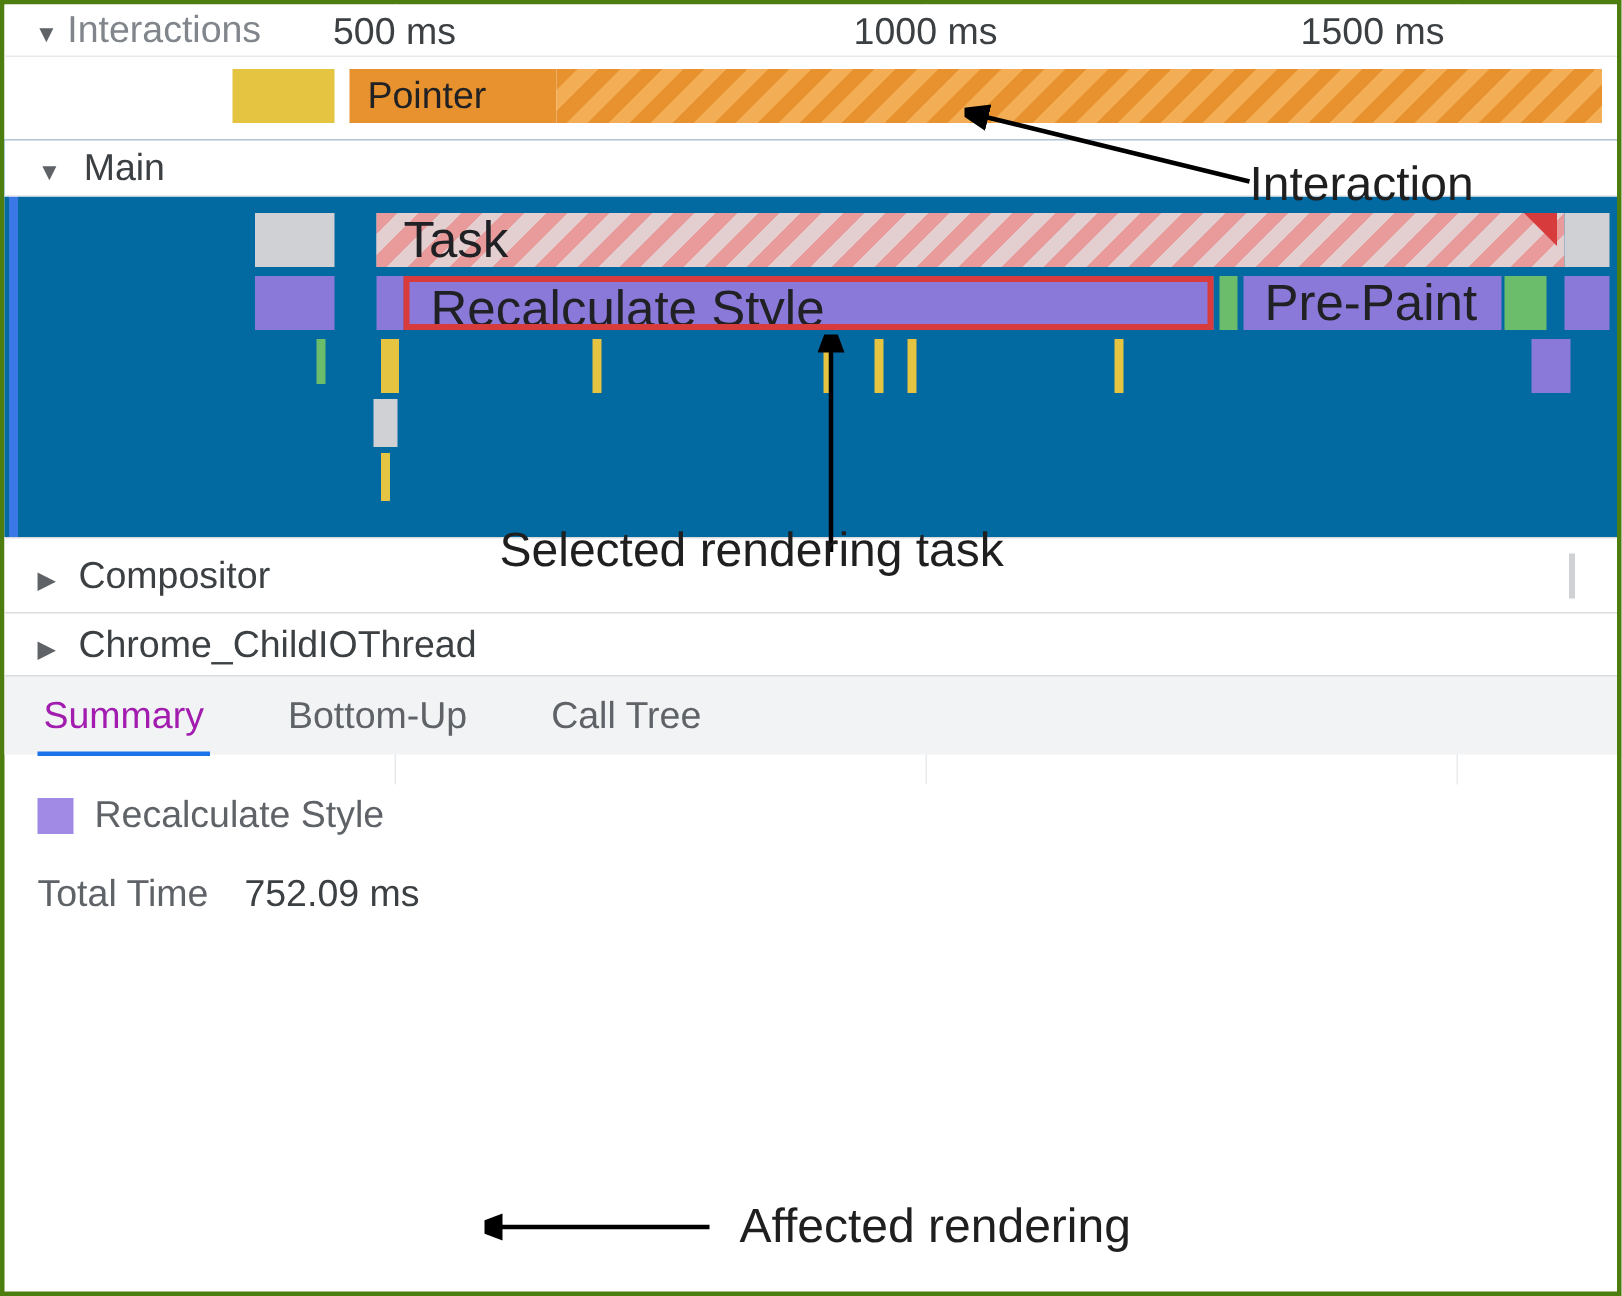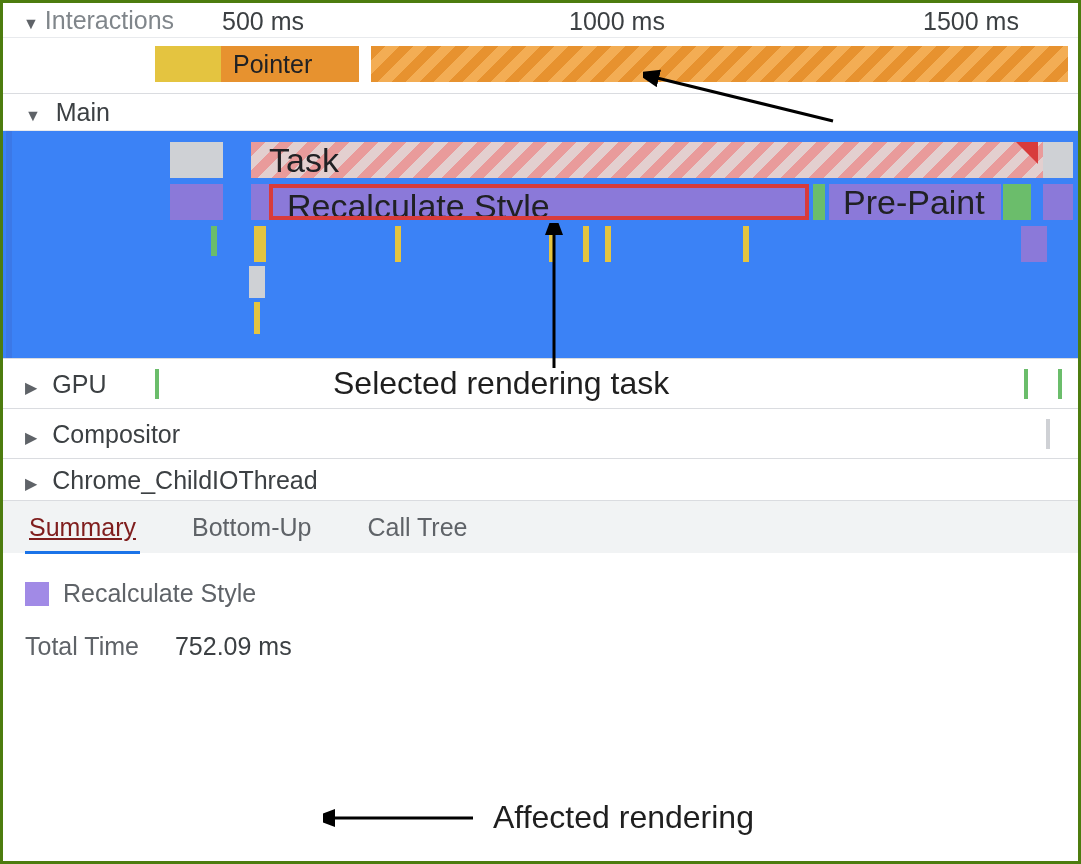--- a/index.html
+++ b/index.html
@@ -41,21 +41,21 @@
   .yellow-bar { background: #e4c440; }
   .orange-stripe {
     background: repeating-linear-gradient(135deg, #e7922f 0 10px, #f3ad54 10px 20px);
   }
   .orange-bar { background: #e7922f; }
   .pointer-bar { background: #e7922f; position:absolute; }
 
   
   .main-track {
     position: relative;
-    background: #3b82f6;
+    background: #0369a1;
     border-top: 1px solid #dadce0;
     height: 265px;
   }
   .main-track .header {
     position: absolute; left: 0; right: 0; top: 0; height: 37px;
     background: #fff; border-bottom: 1px solid #e8eaed;
     font-size: 25px; padding-left: 22px; line-height: 37px;
     color: #3c4043;
   }
   .main-bracket { position: absolute; left: 3px; top: 0; bottom: 0; width: 6px; border-left: 6px solid #3b78e7; border-top: 6px solid #3b78e7; border-bottom: 6px solid #3b78e7; }
@@ -80,27 +80,27 @@
     font-size: 25px; line-height: 42px; padding-left: 22px; color: #3c4043;
   }
   .thread-row.tall { height: 50px; line-height: 50px; }
 
   
   .tabs {
     position: relative; height: 53px; background: #f1f3f4; border-top: 1px solid #dadce0;
     display: flex; align-items: center; gap: 48px; padding-left: 22px;
   }
   .tab { font-size: 25px; color: #5f6368; cursor: pointer; padding: 0 4px; height: 53px; line-height: 53px; }
-  .tab.active { color: #7f1d1d; border-bottom: 3px solid #1a73e8; text-decoration: underline; }
+  .tab.active { color: #a21caf; border-bottom: 3px solid #1a73e8; }
 
   
   .summary-panel { position: relative; padding: 26px 22px; font-size: 25px; color: #5f6368; }
   .summary-title { display: flex; align-items: center; gap: 14px; margin-bottom: 24px; }
   .swatch { width: 24px; height: 24px; background: #a18ae6; }
-  .summary-row { display: flex; gap: 36px; margin-bottom: 24px; }
+  .summary-row { display: flex; gap: 24px; margin-bottom: 24px; }
   .summary-row .lbl { color: #5f6368; }
   .summary-row .val { color: #3c4043; }
 
   
   .ann { position: absolute; font-size: 32px; color: #1f1f1f; pointer-events: none; font-weight: 400; }
   .arrow-svg { position: absolute; pointer-events: none; }
 
   .caret { display: inline-block; }
   .caret-down::before { content: "▼"; font-size: 16px; color: #5f6368; }
   .caret-right::before { content: "▶"; font-size: 16px; color: #5f6368; }
@@ -114,26 +114,26 @@
   <div class="vline" style="left:614px; height:520px;"></div>
   <div class="vline" style="left:968px; height:520px;"></div>
 
   <div class="ruler">
     <div class="interactions-lbl">
       <span class="caret caret-down"></span>
       <span>Interactions</span>
     </div>
     <div class="tick" style="left:260px;">500 ms</div>
     <div class="tick" style="left:614px;">1000 ms</div>
-    <div class="tick" style="left:968px;">1500 ms</div>
+    <div class="tick" style="left:912px;">1500 ms</div>
   </div>
 
   <div class="interactions-track">
     <div class="thin yellow-bar" style="left:152px; width:68px; top:8px;"></div>
-    <div class="thin orange-bar pointer-bar" style="left:218px; width:138px; top:8px;">
+    <div class="thin orange-bar pointer-bar" style="left:230px; width:138px; top:8px;">
       <span style="padding-left:12px; font-size:25px; color:#202124; line-height:36px;">Pointer</span>
     </div>
     <div class="thin orange-stripe" style="left:368px; right:10px; top:8px;"></div>
   </div>
 
   <div class="main-track">
     <div class="main-bracket"></div>
     <div class="header">
       <span class="caret caret-down" style="margin-right:8px;"></span>
       <span>Main</span>
@@ -165,27 +165,20 @@
     <div class="tiny yellow-tick" style="left:546px; width:6px; top:132px; height:36px;"></div>
     <div class="tiny yellow-tick" style="left:580px; width:6px; top:132px; height:36px;"></div>
     <div class="tiny yellow-tick" style="left:602px; width:6px; top:132px; height:36px;"></div>
     <div class="tiny yellow-tick" style="left:740px; width:6px; top:132px; height:36px;"></div>
     <div class="tiny purple-bar" style="left:1018px; width:26px; top:132px; height:36px;"></div>
 
     <div class="tiny grey-bar" style="left:246px; width:16px; top:172px; height:32px;"></div>
     <div class="tiny yellow-tick" style="left:251px; width:6px; top:208px; height:32px;"></div>
   </div>
 
-  <div class="thread-row" style="height:50px; line-height:50px;">
-    <span class="caret caret-right" style="margin-right:8px;"></span>
-    <span>GPU</span>
-    <div class="tiny" style="position:absolute; left:152px; top:10px; width:4px; height:30px; background:#6bbd6b;"></div>
-    <div class="tiny" style="position:absolute; right:50px; top:10px; width:4px; height:30px; background:#6bbd6b;"></div>
-    <div class="tiny" style="position:absolute; right:16px; top:10px; width:4px; height:30px; background:#6bbd6b;"></div>
-  </div>
 
   <div class="thread-row tall">
     <span class="caret caret-right" style="margin-right:8px;"></span>
     <span>Compositor</span>
     <div class="tiny" style="position:absolute; right:28px; top:10px; width:4px; height:30px; background:#cfd1d5;"></div>
   </div>
 
   <div class="thread-row">
     <span class="caret caret-right" style="margin-right:8px;"></span>
     <span>Chrome_ChildIOThread</span>
@@ -209,30 +202,31 @@
   </div>
 
   <svg class="arrow-svg" style="left:640px; top:66px;" width="200" height="60">
     <defs>
         <marker id="ah1" markerWidth="10" markerHeight="10" refX="2" refY="3" orient="auto">
           <path d="M0,0 L0,6 L8,3 z" fill="#000"></path>
         </marker>
       </defs>
     <line x1="190" y1="52" x2="10" y2="8" stroke="#000" stroke-width="3" marker-end="url(#ah1)"></line>
   </svg>
+  <div class="ann" style="left:830px; top:101px;">Interaction</div>
 
   <svg class="arrow-svg" style="left:536px; top:220px;" width="30" height="148">
     <defs>
         <marker id="ah2" markerWidth="10" markerHeight="10" refX="2" refY="3" orient="auto">
           <path d="M0,0 L0,6 L8,3 z" fill="#000"></path>
         </marker>
       </defs>
     <line x1="15" y1="145" x2="15" y2="6" stroke="#000" stroke-width="3" marker-end="url(#ah2)"></line>
   </svg>
-  <div class="ann" style="left:330px; top:362px;text-align:center;">Selected rendering task</div>
+  <div class="ann" style="left:330px; top:345px;text-align:center;">Selected rendering task</div>
 
   <svg class="arrow-svg" style="left:320px; top:800px;" width="156" height="30">
     <defs>
         <marker id="ah3" markerWidth="10" markerHeight="10" refX="2" refY="3" orient="auto">
           <path d="M0,0 L0,6 L8,3 z" fill="#000"></path>
         </marker>
       </defs>
     <line x1="150" y1="15" x2="6" y2="15" stroke="#000" stroke-width="3" marker-end="url(#ah3)"></line>
   </svg>
   <div class="ann" style="left:490px; top:796px;">Affected rendering</div>

